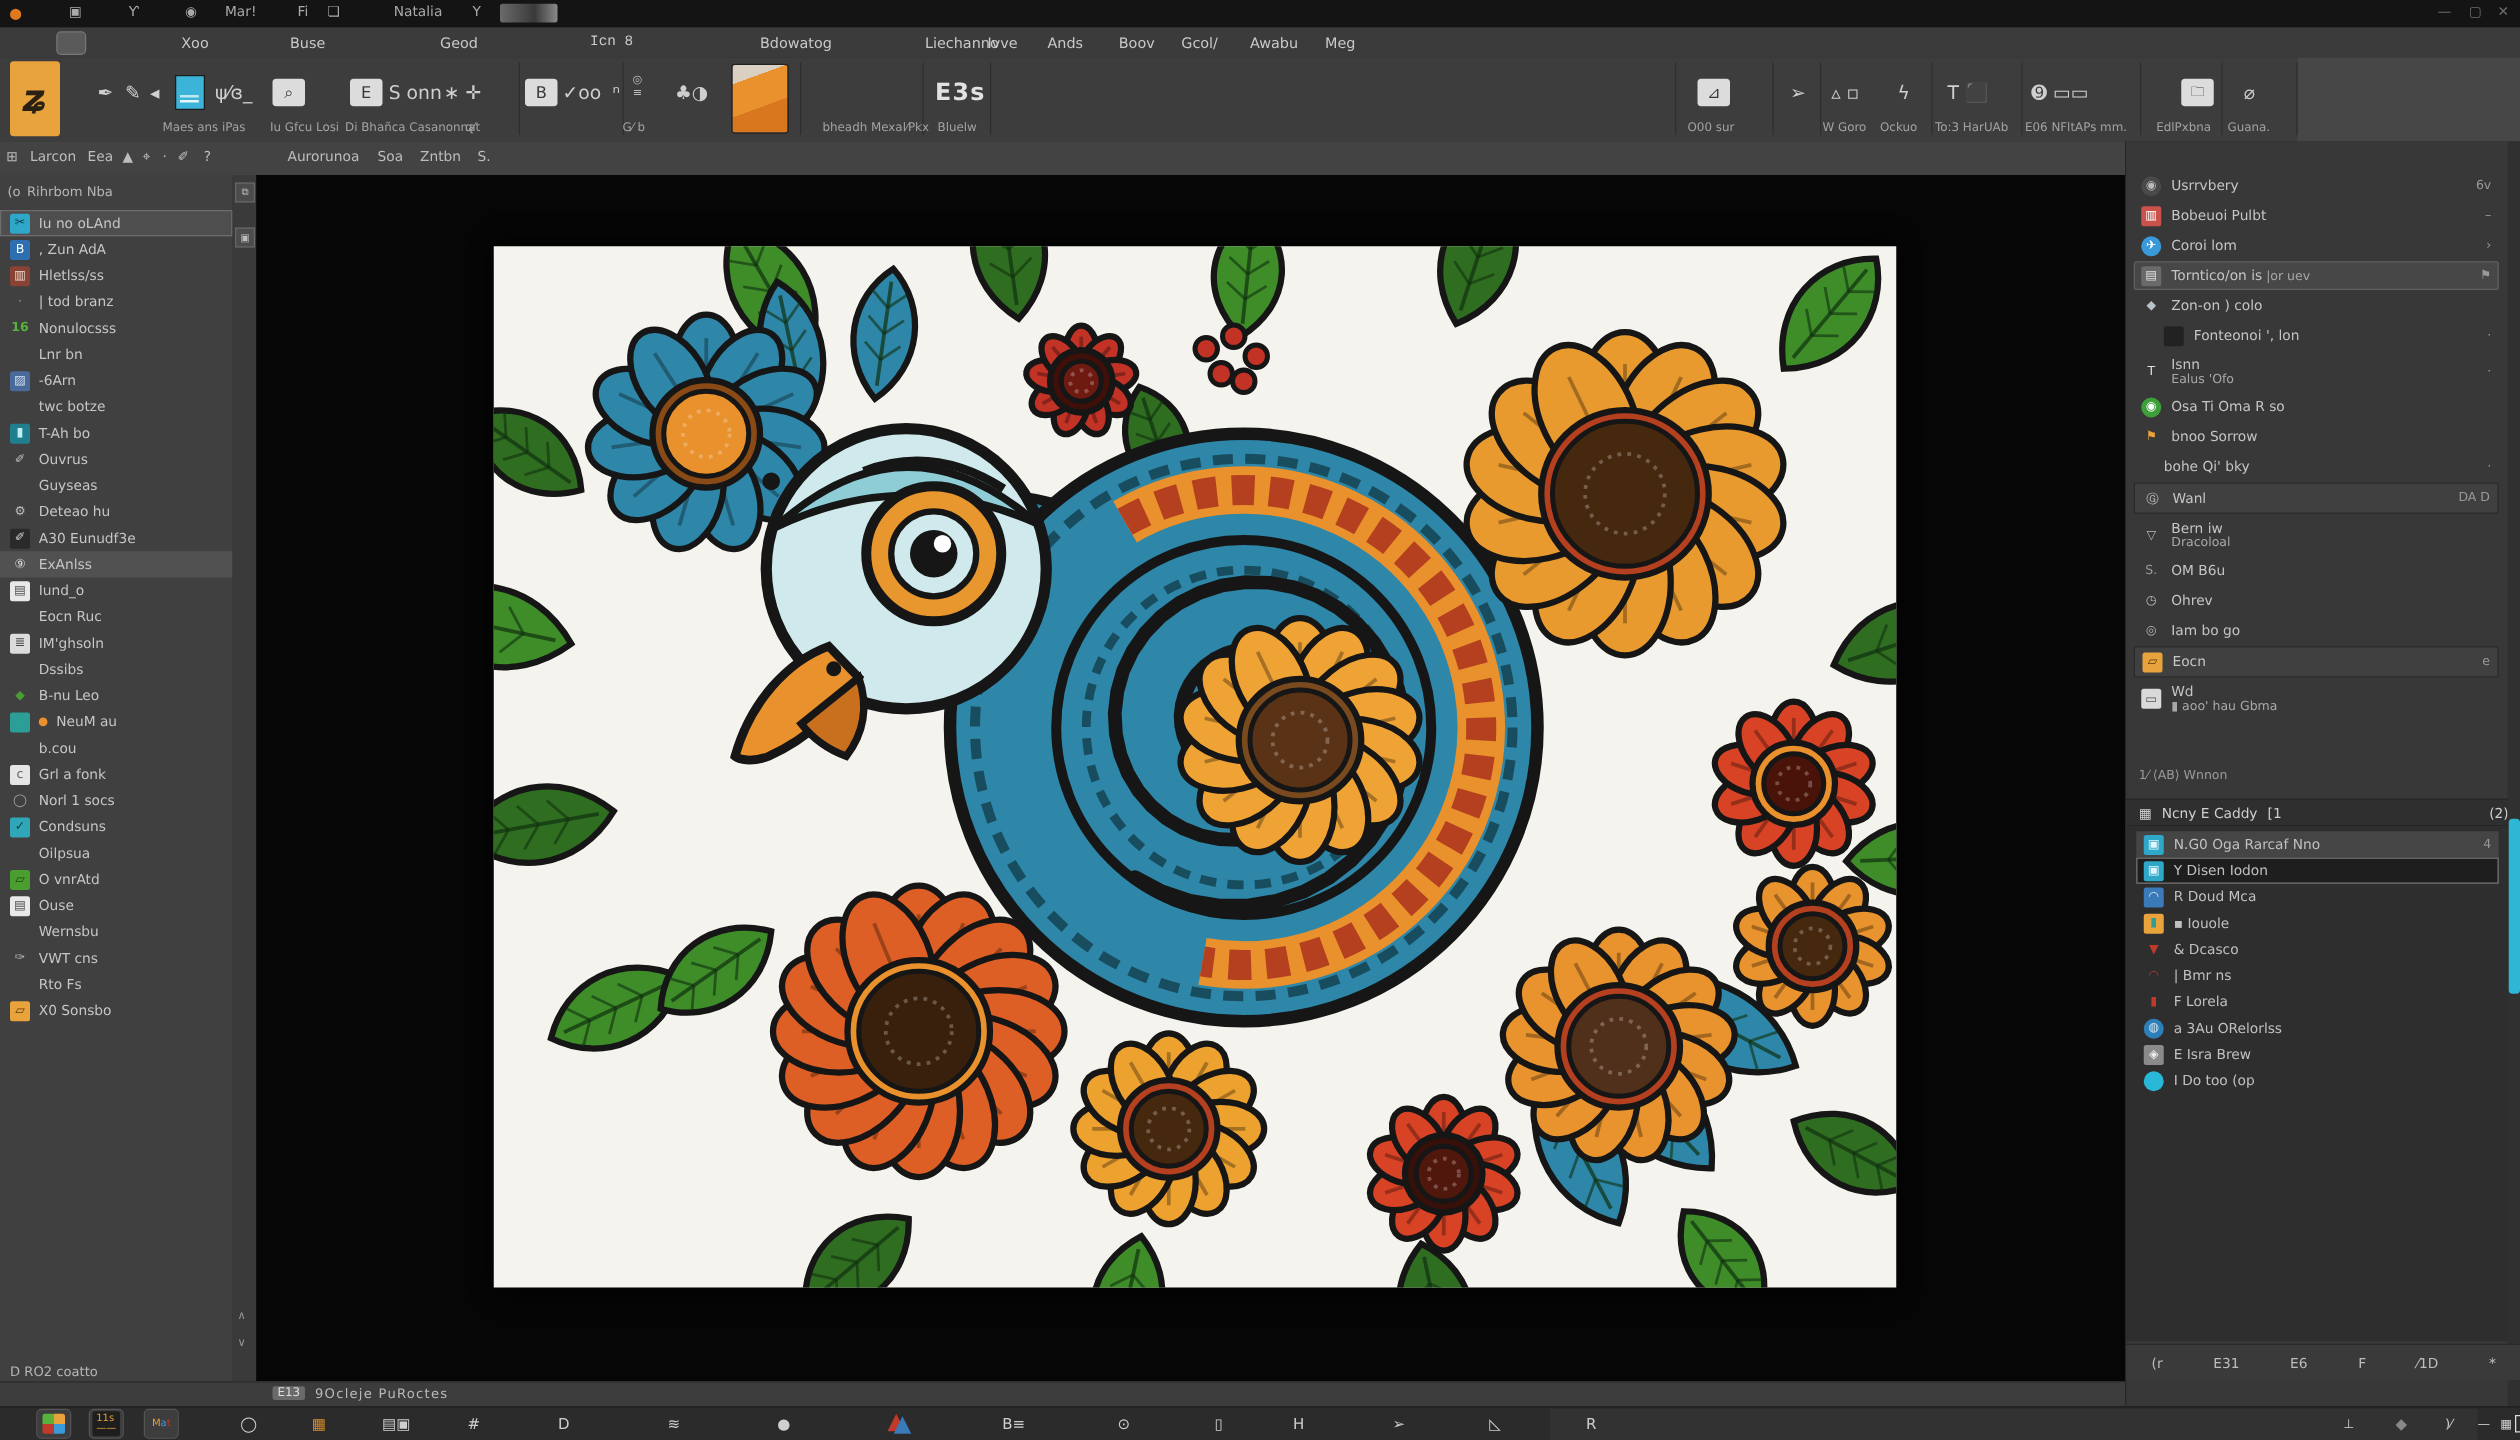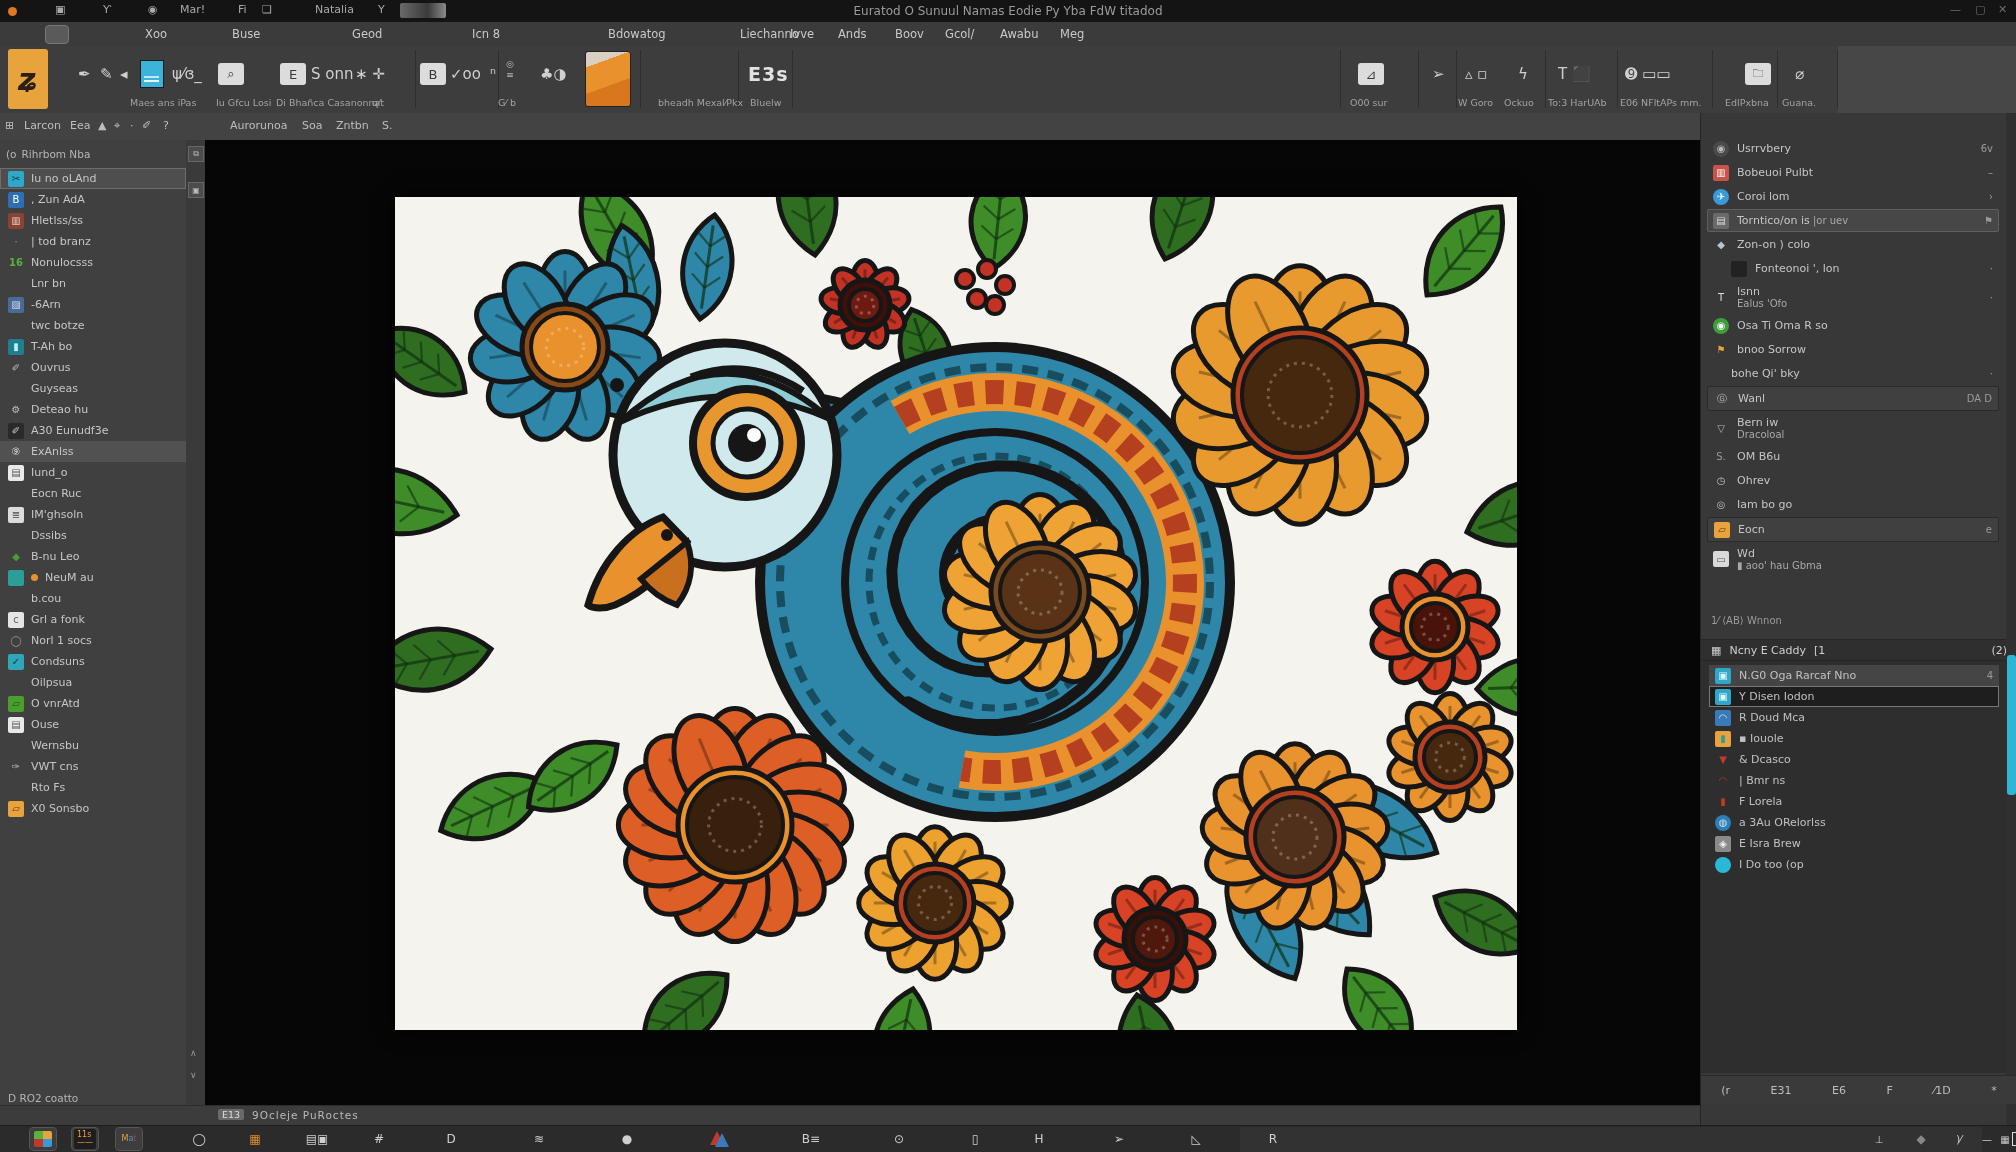--- a/index.html
+++ b/index.html
@@ -105,40 +105,39 @@
   .nlogo i.r{left:0;top:0;border-bottom:14px solid #c0392b;}
   .nlogo i.b{left:5px;top:2px;border-bottom:14px solid #3a7ab8;}
   .deskbox{width:12px;height:12px;border:1px solid #ddd;background:#2b2b2b;}
 </style>
 </head>
 <body>
 
 <div class="abs" id="titlebar">
   <span id="orange-dot"></span>
   <span id="tl-grad"></span>
-  <div id="win-title">Euratod O Sunuul Namas Eodie Py Yba FdW titadod</div>
 <span class="tl-item" style="left: 55px;">▣</span>
     <span class="tl-item" style="left: 103px;">Ƴ</span>
     <span class="tl-item" style="left: 148px;">◉</span>
     <span class="tl-item" style="left: 180px;">Mar!</span>
     <span class="tl-item" style="left: 238px;">Fi</span>
     <span class="tl-item" style="left: 262px;">❏</span>
     <span class="tl-item" style="left: 315px;">Natalia</span>
     <span class="tl-item" style="left: 378px;">Y</span>
     <span class="winctl" style="left: 1950px;">—</span>
     <span class="winctl" style="left: 1975px;">▢</span>
     <span class="winctl" style="left: 1998px;">✕</span>
   </div>
 
 <div class="abs" id="menubar">
   <span id="menu-appicon"></span>
 <span class="menu-item" style="left: 145px;">Xoo</span>
     <span class="menu-item" style="left: 232px;">Buse</span>
     <span class="menu-item" style="left: 352px;">Geod</span>
-    <span class="menu-item" style="left: 472px;">Icn 8</span>
+    <span class="menu-item" style="left: 472px; font-family: Liberation Mono, monospace;">Icn 8</span>
     <span class="menu-item" style="left: 608px;">Bdowatog</span>
     <span class="menu-item" style="left: 700px; margin-left: 40px;">Liechanno</span>
     <span class="menu-item" style="left: 790px;">Ivve</span>
     <span class="menu-item" style="left: 838px;">Ands</span>
     <span class="menu-item" style="left: 895px;">Boov</span>
     <span class="menu-item" style="left: 945px;">Gcol/</span>
     <span class="menu-item" style="left: 1000px;">Awabu</span>
     <span class="menu-item" style="left: 1060px;">Meg</span>
   </div>
 

